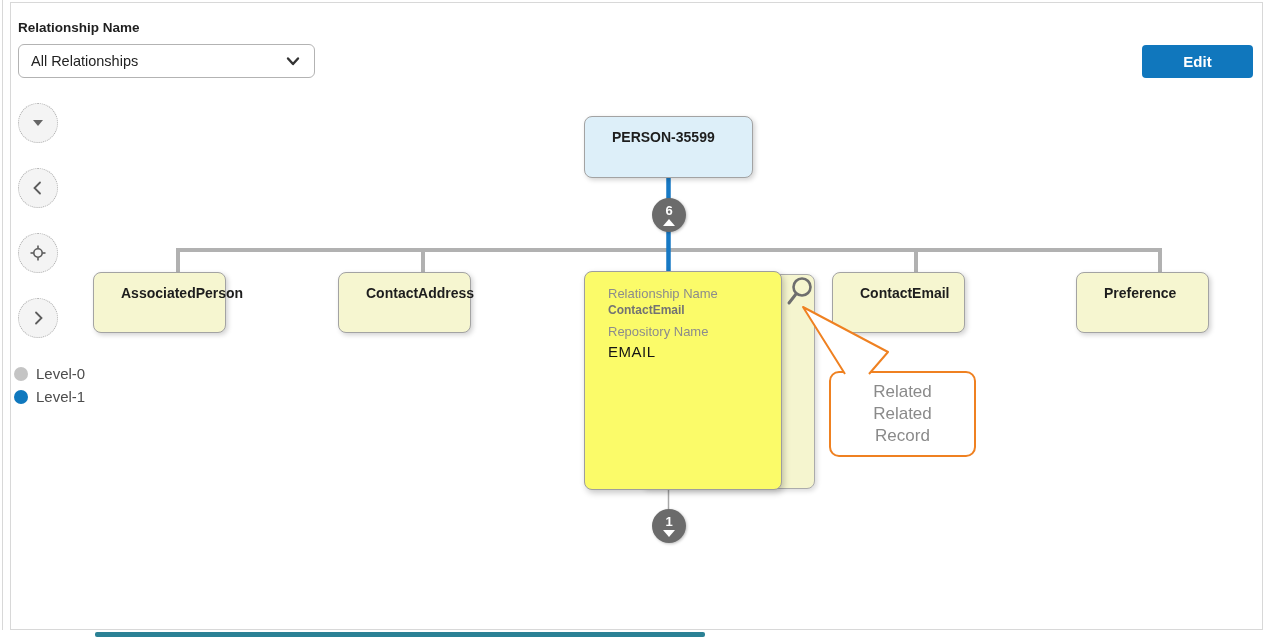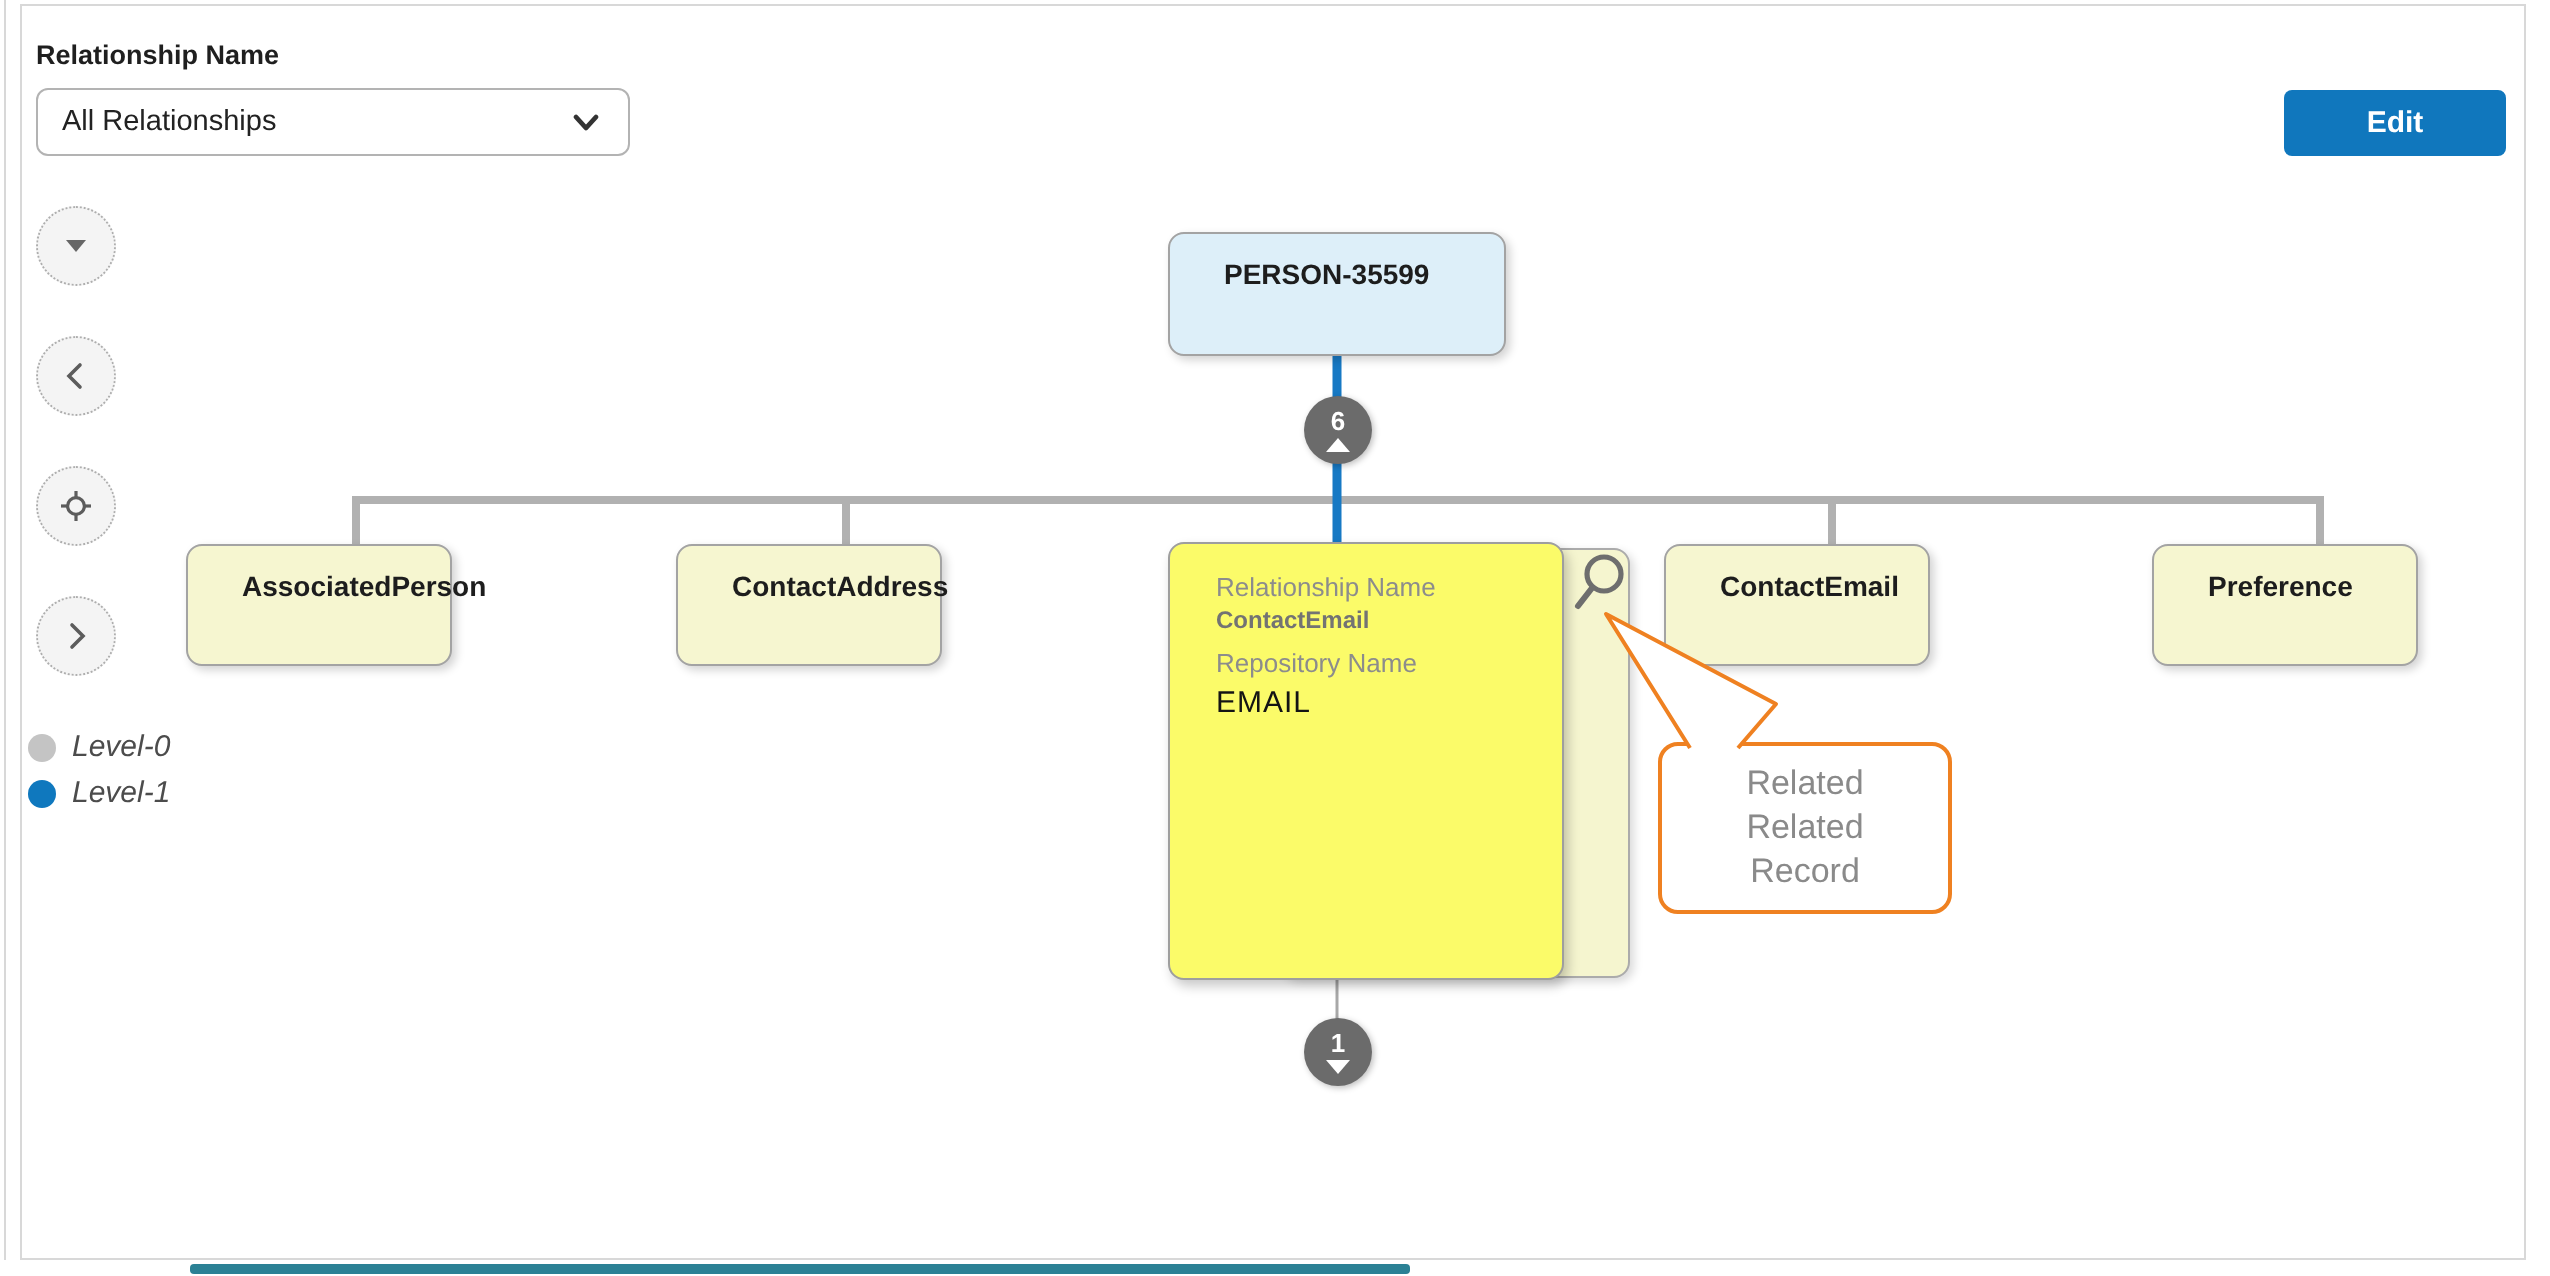--- a/index.html
+++ b/index.html
@@ -35,21 +35,21 @@
   
   .nav-btn {
     left:18px; width:40px; height:40px; border-radius:50%;
     background:#f4f4f4; border:1px dotted #aeaeae;
     display:flex; align-items:center; justify-content:center; cursor:pointer; color:#5c5c5c;
   }
 
   
   .legend-row { left:14px; display:flex; align-items:center; gap:8px; }
   .legend-dot { width:14px; height:14px; border-radius:50%; }
-  .legend-text { font-size:15px; color:#4c4c4c;font-style:italic; }
+  .legend-text { font-size:15px; color:#4c4c4c; }
 
   
   .node {
     border:1px solid #a3a3a3; border-radius:8px;
     box-shadow:2px 2px 5px rgba(0,0,0,0.18);
     padding:12px 27px; font-size:14px; font-weight:bold; color:#1d1d1d; cursor:pointer;
   }
   .node-yellow { background:#f6f6d0; width:133px; height:61px; top:272px; }
   .node-root  { background:#ddeff9; width:169px; height:62px; left:584px; top:116px; }
 

